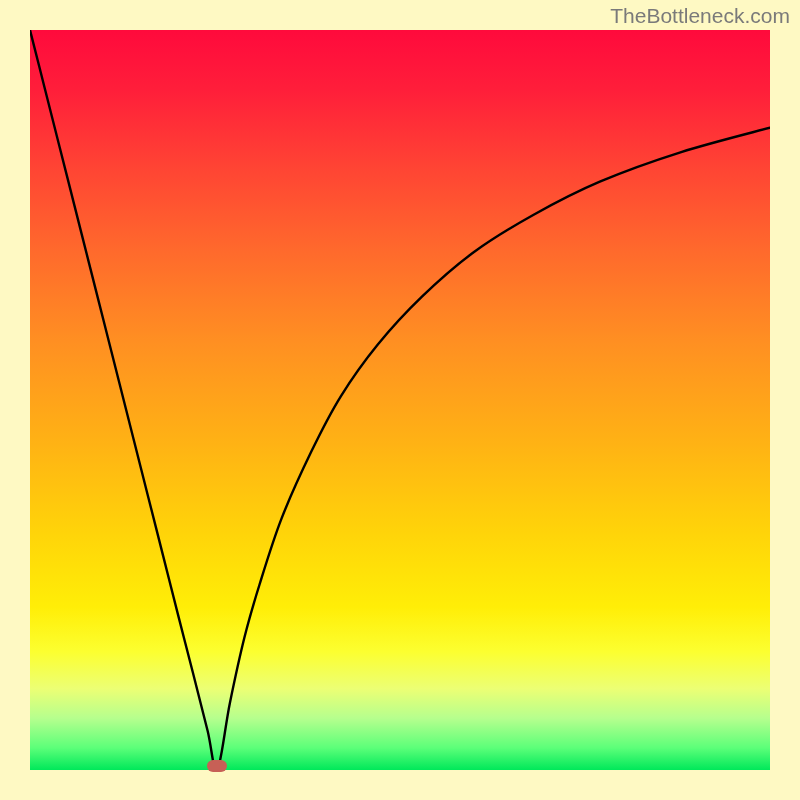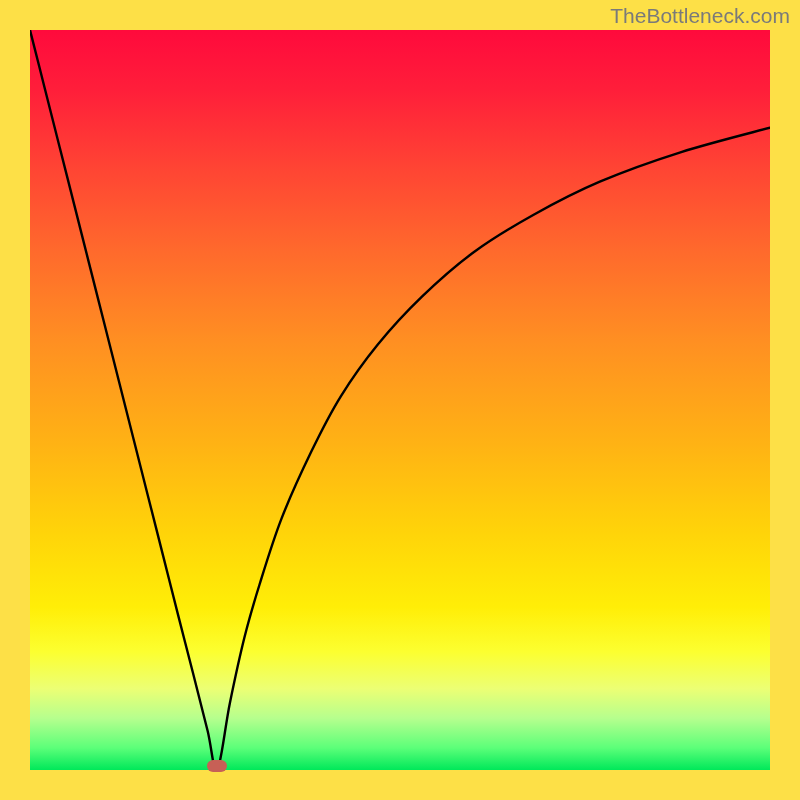--- a/index.html
+++ b/index.html
@@ -8,21 +8,21 @@
     width: 800px;
     height: 800px;
     background: #000;
     overflow: hidden;
     font-family: Arial, Helvetica, sans-serif;
   }
   .frame {
     position: relative;
     width: 800px;
     height: 800px;
-    background: #fde047;
+    background: #fef9c3;
   }
   .plot-area {
     position: absolute;
     left: 30px;
     top: 30px;
     width: 740px;
     height: 740px;
     background: linear-gradient(
       to bottom,
       #ff0a3c 0%,

